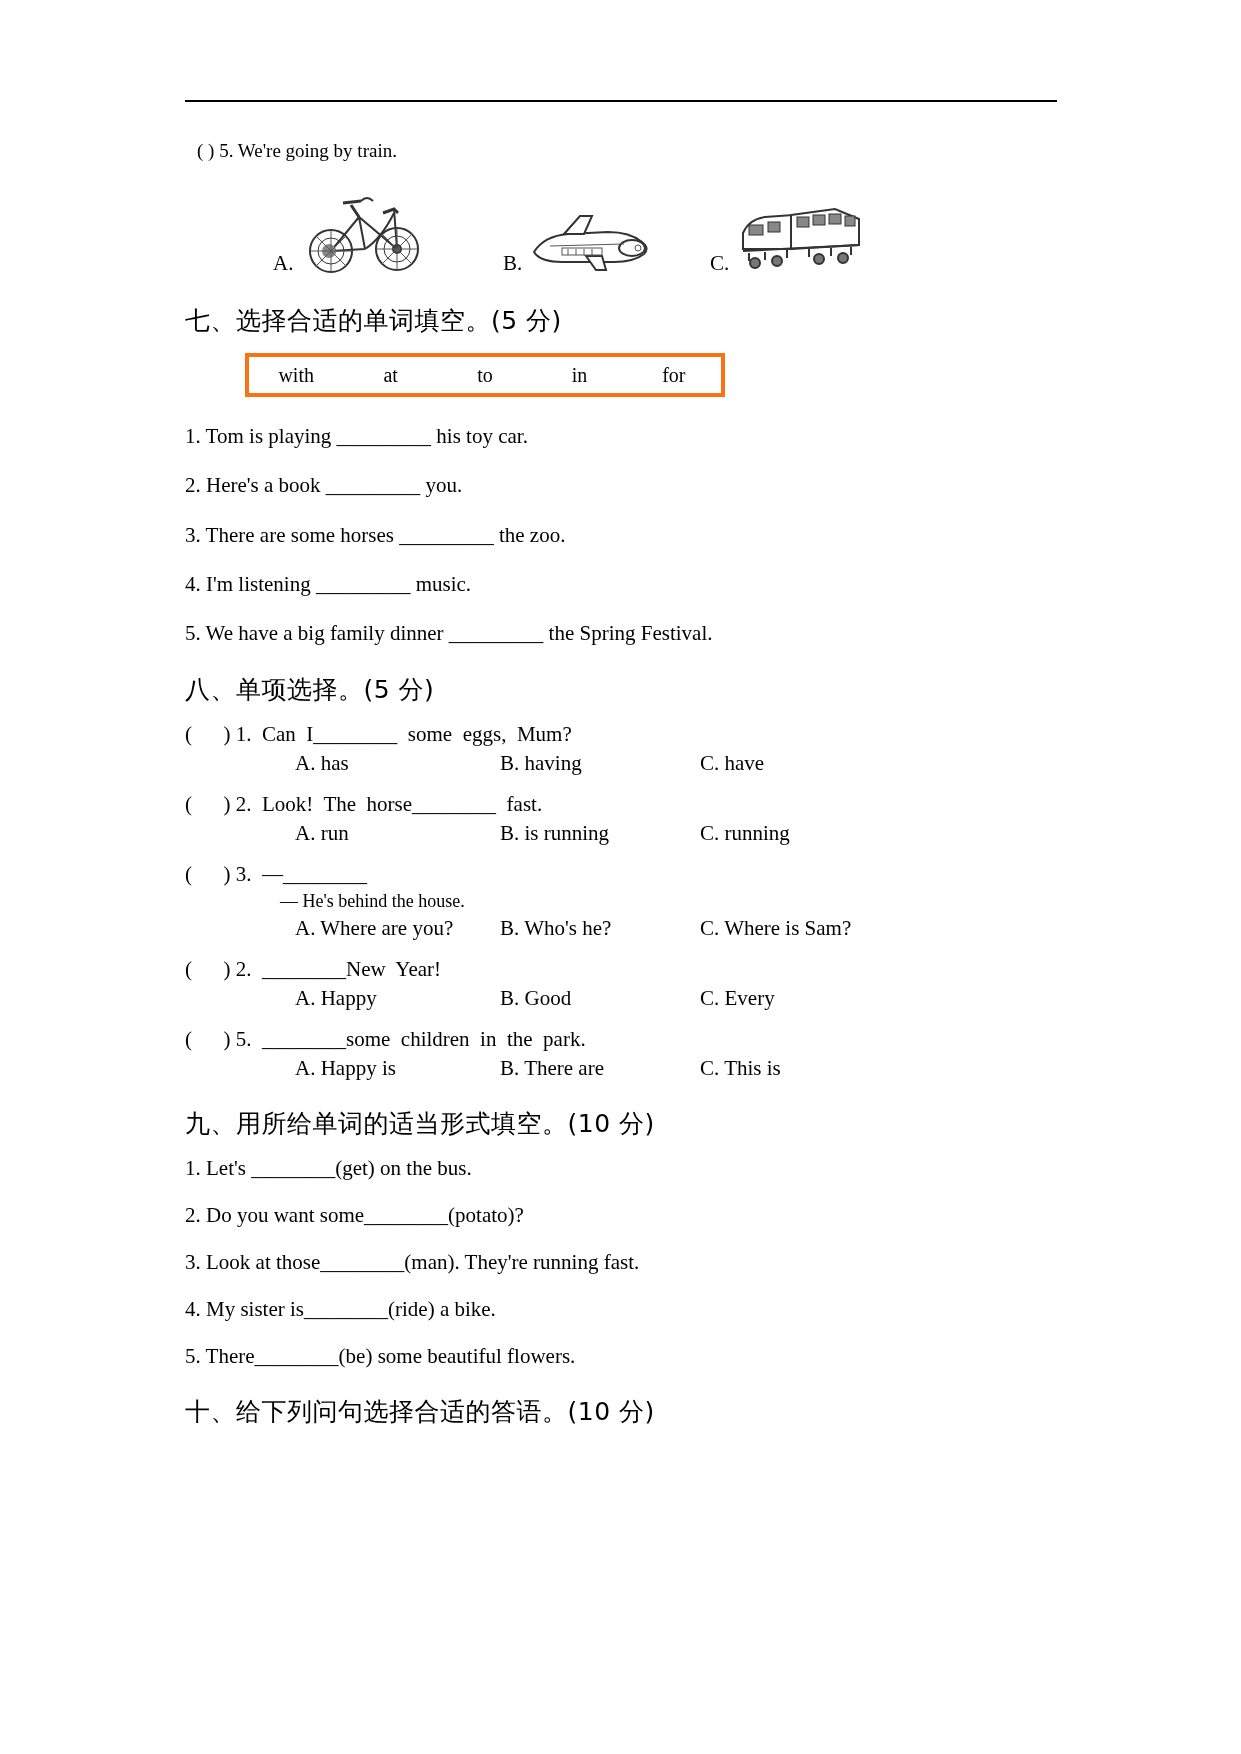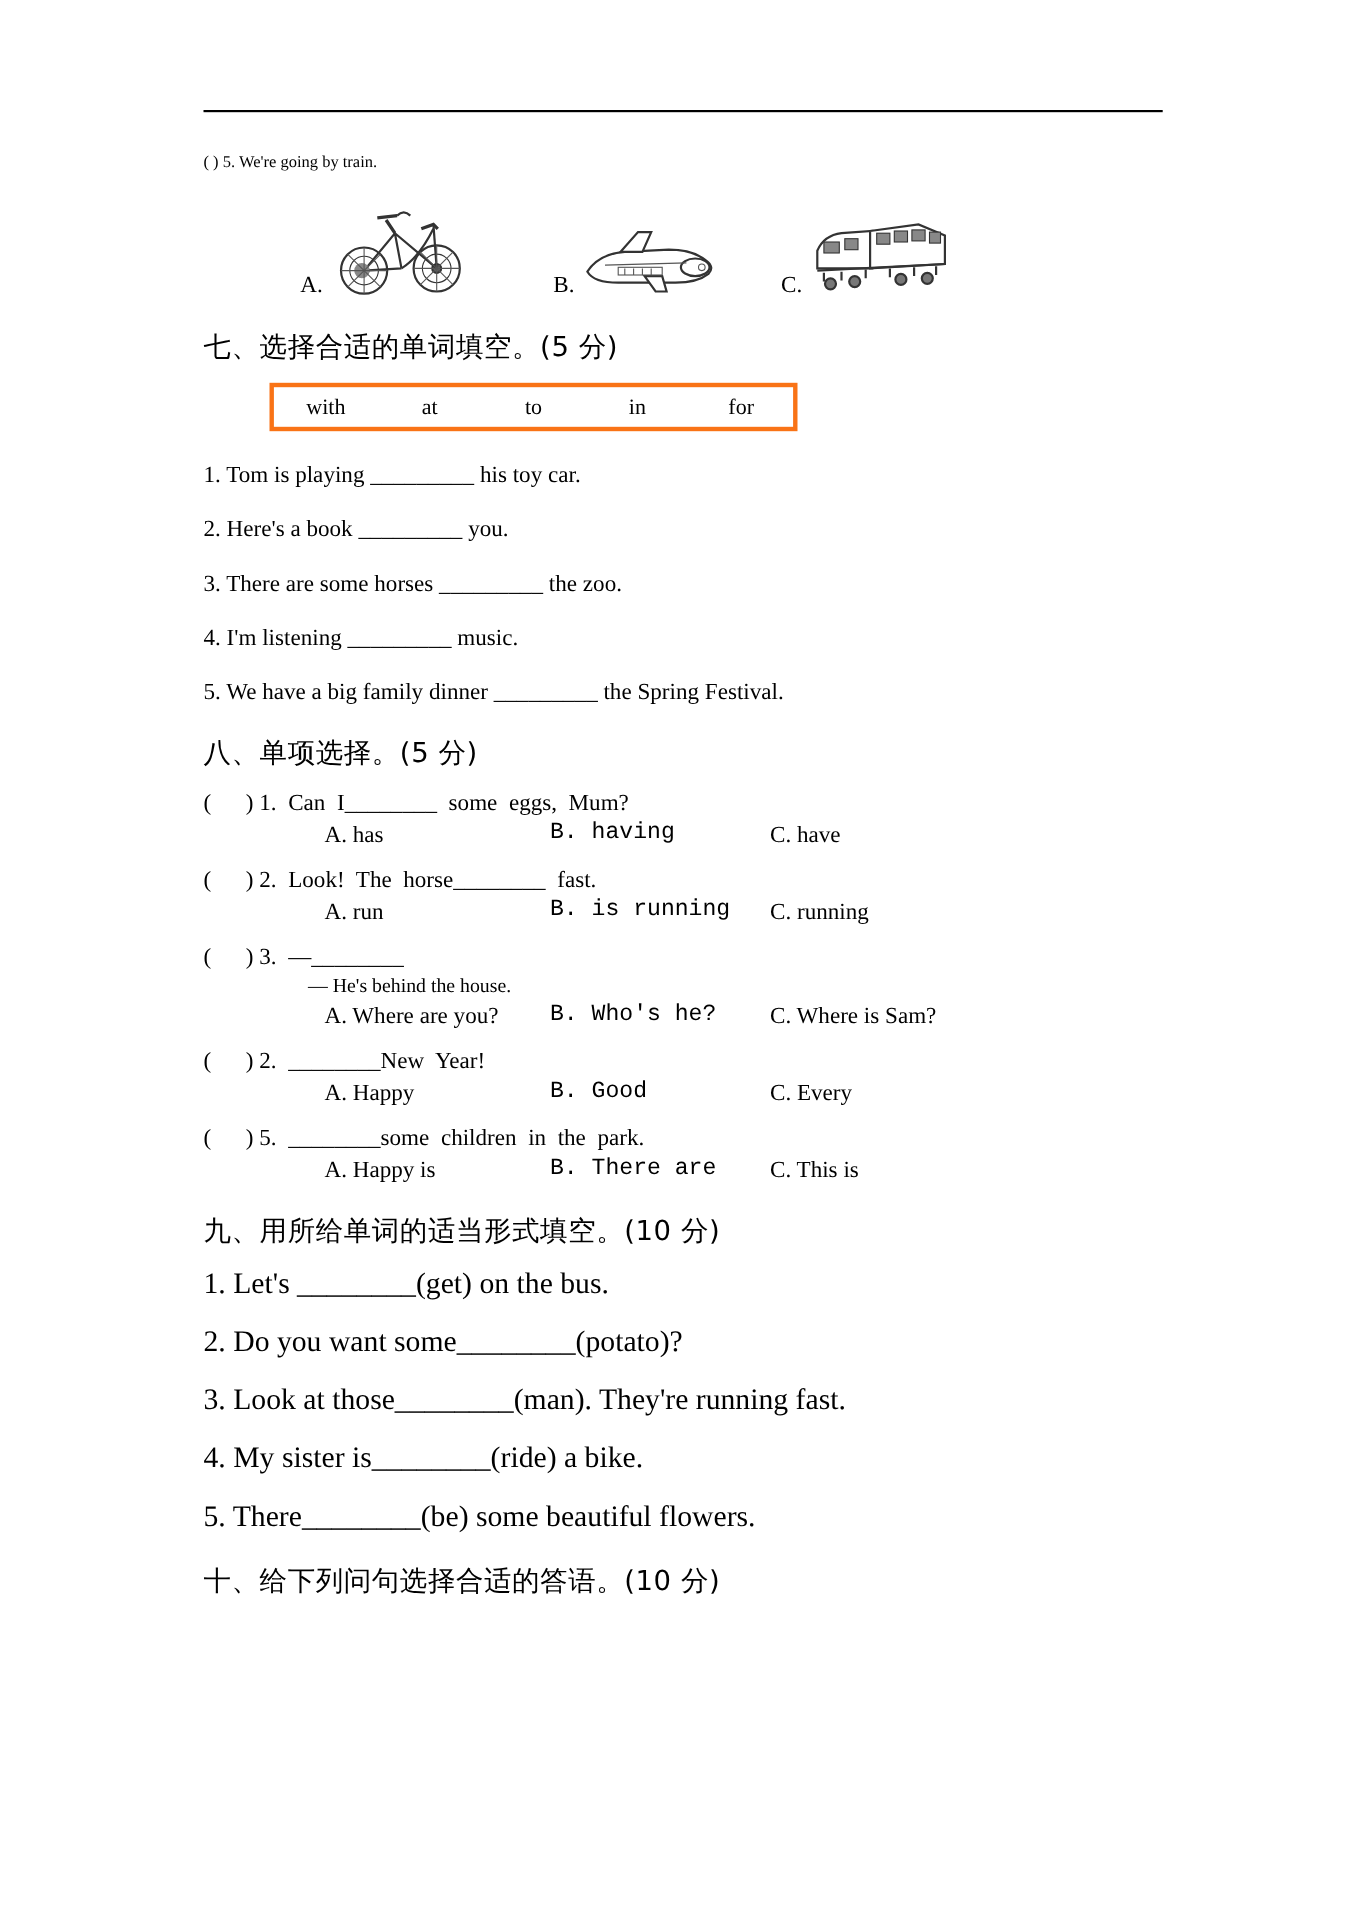--- a/index.html
+++ b/index.html
@@ -33,21 +33,21 @@
     width: 880px;
   }
   .section-head {
     font-family: "DejaVu Sans", sans-serif;
     font-size: 25px;
     margin: 26px 0 16px 0;
     letter-spacing: 0.5px;
   }
 
   
-  .pic-question { margin: 0 0 4px 0; font-size: 15px; }
+  .pic-question { margin: 0 0 4px 12px; font-size: 19px; }
   .pic-row {
     position: relative;
     height: 110px;
     margin: 6px 0 0 0;
   }
   .pic-item {
     position: absolute;
     bottom: 0;
     display: flex;
     align-items: flex-end;
@@ -77,25 +77,25 @@
   
   .mc-q { font-size: 21px; margin: 0 0 4px 0; white-space: pre; }
   .mc-opts {
     font-size: 21px;
     margin: 0 0 16px 0;
     display: flex;
     padding-left: 110px;
   }
   .mc-opts span { display: inline-block; }
   .opt-a { width: 205px; }
-  .opt-b { width: 200px; font-family: Liberation Mono, monospace; }
+  .opt-b { width: 200px; }
   .opt-c { width: 200px; }
   .mc-sub { font-size: 18px; margin: 0 0 4px 0; padding-left: 95px; }
 
-  .form-line { font-size: 27px; margin: 0 0 22px 0; }
+  .form-line { font-size: 21px; margin: 0 0 22px 0; }
 </style>
 </head>
 <body>
 
 <div class="page">
 
   <div class="top-rule"></div>
 
   <div class="content">
 

